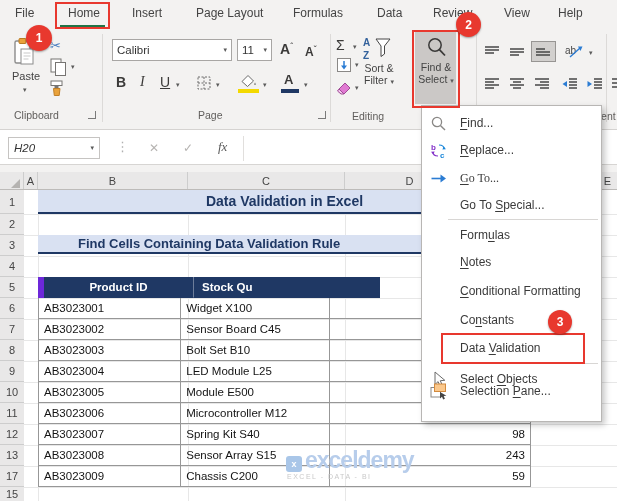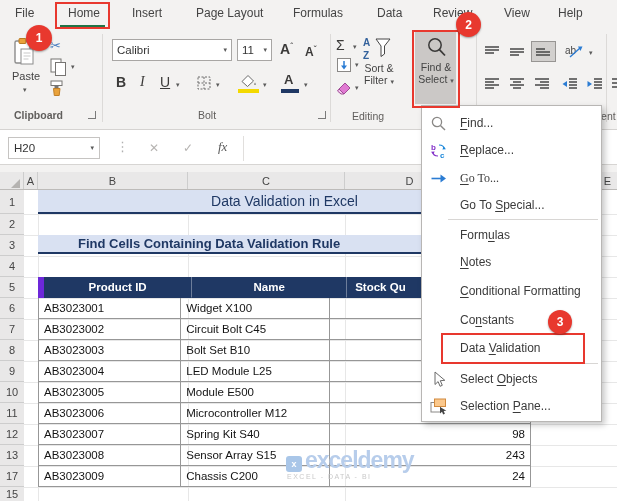--- a/index.html
+++ b/index.html
@@ -91,21 +91,21 @@
       </svg>
   </span>
   <span class="chev" style="left:71px;top:63px;">▾</span>
   <span class="abs" style="left:49px;top:80px;">
     <svg width="16" height="17" viewBox="0 0 16 17">
         <rect x="2" y="1" width="11" height="4.5" fill="#fff" stroke="#767472"></rect>
         <rect x="5.5" y="5.5" width="4" height="2.5" fill="#767472"></rect>
         <path d="M4.5 8.5h6.5l-.8 7h-4.9z" fill="#e9a23b" stroke="#c07f28"></path>
       </svg>
   </span>
-  <div class="glabel" style="left:14px;top:109px;font-weight:bold;">Clipboard</div>
+  <div class="glabel" style="left:14px;top:109px;">Clipboard</div>
   <div class="launcher" style="left:88px;top:111px;"></div>
 
   <div class="combo" style="left:112px;top:39px;width:120px;height:22px;">
     <span>Calibri</span>
     <span style="font-size:7px;color:#5a5a5a;">▾</span>
   </div>
   <div class="combo" style="left:237px;top:39px;width:35px;height:22px;">
     <span>11</span>
     <span style="font-size:7px;color:#5a5a5a;">▾</span>
   </div>
@@ -126,21 +126,21 @@
     <svg width="20" height="15" viewBox="0 0 20 15">
         <path d="M4 8.5 L10 2.5 L15.5 8 L9.5 13.5 Z" fill="#fff" stroke="#6b6b6b"></path>
         <path d="M17 9.5c.9 1.4.9 2.6 0 2.6s-.9-1.2 0-2.6" fill="#6b6b6b"></path>
       </svg>
   </span>
   <div class="abs" style="left:238px;top:89px;width:21px;height:4px;background:#f3d900;"></div>
   <span class="chev" style="left:263px;top:81px;">▾</span>
   <span class="abs" style="left:284px;top:72px;font-size:13px;font-weight:bold;color:#3b3a39;">A</span>
   <div class="abs" style="left:281px;top:89px;width:18px;height:4px;background:#1f3864;"></div>
   <span class="chev" style="left:304px;top:81px;">▾</span>
-  <div class="glabel" style="left:198px;top:109px;">Bolt</div>
+  <div class="glabel" style="left:198px;top:109px;">Page</div>
   <div class="launcher" style="left:318px;top:111px;"></div>
 
   <span class="abs" style="left:336px;top:37px;font-size:14px;color:#3b3a39;">Σ</span>
   <span class="chev" style="left:353px;top:43px;">▾</span>
   <span class="abs" style="left:336px;top:57px;">
     <svg width="16" height="16" viewBox="0 0 16 16">
         <rect x="1.5" y="1.5" width="13" height="13" fill="#fff" stroke="#8a8886"></rect>
         <path d="M8 4v5" stroke="#2b7cd3" stroke-width="1.5"></path>
         <polygon points="5,8.5 11,8.5 8,12.5" fill="#2b7cd3"></polygon>
       </svg>
@@ -226,21 +226,21 @@
     <svg width="10" height="14" viewBox="0 0 10 14">
         <path d="M1 2h9M1 6h9M1 10h6" stroke="#474747" stroke-width="1.3" fill="none"></path>
       </svg></span>
   <div class="glabel" style="left:569px;top:110px;">Alignment</div>
 
   <div class="circ" style="left:26px;top:25px;width:26px;height:26px;">1</div>
   <div class="circ" style="left:456px;top:12px;width:25px;height:25px;">2</div>
 
   <div class="abs" style="left:0;top:130px;width:617px;height:34px;background:#fff;border-bottom:1px solid #d7d5d3;"></div>
   <div class="abs" style="left:8px;top:137px;width:92px;height:22px;border:1px solid #c6c4c2;box-sizing:border-box;background:#fff;display:flex;align-items:center;justify-content:space-between;padding:0 5px;">
-    <span style="font-size:11.5px;color:#333;">H20</span>
+    <span style="font-size:11.5px;color:#333;font-style:italic;">H20</span>
     <span style="font-size:7px;color:#5a5a5a;">▾</span>
   </div>
   <span class="abs" style="left:116px;top:139px;font-size:13px;color:#b0b0b0;">⋮</span>
   <span class="fbtn" style="left:149px;top:141px;">✕</span>
   <span class="fbtn" style="left:183px;top:141px;">✓</span>
   <span class="abs" style="left:218px;top:139px;font-size:13px;color:#5a5a5a;font-style:italic;font-family:'Liberation Serif',serif;">fx</span>
   <div class="vsep" style="left:243px;top:136px;height:25px;background:#e1dfdd;"></div>
   <div class="abs" style="left:248px;top:137px;width:369px;height:22px;background:#fff;font-size:11.5px;color:#333;"></div>
   <div class="abs" style="left:0;top:165px;width:617px;height:7px;background:#f3f2f1;"></div>
 
@@ -270,37 +270,36 @@
   <div class="rhcell" style="top:424px;height:21px;">12</div>
   <div class="rhcell" style="top:445px;height:21px;">13</div>
   <div class="rhcell" style="top:466px;height:21px;">17</div>
   <div class="rhcell" style="top:487px;height:14px;border-bottom:none;">15</div>
 
   <div class="gridline-v" style="left:38px;top:190px;height:311px;"></div>
   <div class="gridline-v" style="left:188px;top:190px;height:311px;"></div>
   <div class="gridline-v" style="left:345px;top:190px;height:311px;"></div>
   <div class="abs" style="left:24px;top:214px;width:593px;height:287px;border-top:1px solid #e7e7e7;background:repeating-linear-gradient(180deg,transparent 0,transparent 20px,#e7e7e7 20px,#e7e7e7 21px);"></div>
 
-  <div class="abs" style="left:38px;top:190px;width:493px;height:22px;background:#d9e1f2;border-bottom:2px solid #1f3864;z-index:2;display:flex;align-items:center;justify-content:center;font-size:14px;font-weight:normal;color:#1f3864;">Data Validation in Excel</div>
+  <div class="abs" style="left:38px;top:190px;width:493px;height:22px;background:#d9e1f2;border-bottom:2px solid #1f3864;z-index:2;display:flex;align-items:center;justify-content:center;font-size:14px;font-weight:bold;color:#1f3864;">Data Validation in Excel</div>
   <div class="abs" style="left:38px;top:235px;width:493px;height:19px;background:#d9e1f2;border-bottom:2px solid #1f3864;z-index:2;display:flex;align-items:center;padding-left:40px;box-sizing:border-box;font-size:13px;font-weight:bold;color:#1f3864;white-space:nowrap;">Find Cells Containing Data Validation Rule</div>
 
   <div class="trow" style="top:277px;border-left:6px solid #6d28d9;">
     <div class="tc th c1h">Product ID</div>
-    <div class="tc th c2h">Name</div>
     <div class="tc th c3h" style="border-right:1px solid #1f3864;">Stock Qu</div>
   </div>
 
   <div class="trow" style="top:298px;">
     <div class="tc c1">AB3023001</div>
     <div class="tc c2">Widget X100</div>
     <div class="tc c3 qty"></div>
   </div>
   <div class="trow" style="top:319px;">
     <div class="tc c1">AB3023002</div>
-    <div class="tc c2">Circuit Bolt C45</div>
+    <div class="tc c2">Sensor Board C45</div>
     <div class="tc c3 qty"></div>
   </div>
   <div class="trow" style="top:340px;">
     <div class="tc c1">AB3023003</div>
     <div class="tc c2">Bolt Set B10</div>
     <div class="tc c3 qty"></div>
   </div>
   <div class="trow" style="top:361px;">
     <div class="tc c1">AB3023004</div>
     <div class="tc c2">LED Module L25</div>
@@ -322,21 +321,21 @@
     <div class="tc c3 qty">98</div>
   </div>
   <div class="trow" style="top:445px;">
     <div class="tc c1">AB3023008</div>
     <div class="tc c2">Sensor Array S15</div>
     <div class="tc c3 qty">243</div>
   </div>
   <div class="trow" style="top:466px;">
     <div class="tc c1">AB3023009</div>
     <div class="tc c2">Chassis C200</div>
-    <div class="tc c3 qty">24</div>
+    <div class="tc c3 qty">59</div>
   </div>
 
   <div class="abs" style="left:286px;top:456px;width:16px;height:16px;background:#a9c6e8;border-radius:3px;z-index:4;display:flex;align-items:center;justify-content:center;color:#fff;font-size:9px;font-weight:bold;">x</div>
   <div class="abs" style="left:305px;top:447px;font-size:23px;font-weight:bold;color:#b7cdeb;letter-spacing:-1px;z-index:4;">exceldemy</div>
   <div class="abs" style="left:287px;top:473px;font-size:7px;color:#c9c9c9;letter-spacing:1.5px;z-index:4;">EXCEL - DATA - BI</div>
 
   <div class="menu">
     <div class="mi" style="top:4px;">
       <span class="ico">
         <svg width="17" height="17" viewBox="0 0 17 17">
@@ -389,21 +388,21 @@
     </div>
     <div class="msep" style="top:257px;"></div>
     <div class="mi" style="top:260px;">
       <span class="ico">
         <svg width="17" height="17" viewBox="0 0 17 17">
             <path d="M5 1 L5 13.5 L8.1 10.6 L10.1 15.3 L12.3 14.3 L10.3 9.7 L14.8 9.3 Z" fill="#fdfdfd" stroke="#6b6b6b" stroke-width="1"></path>
           </svg>
       </span>
       <span class="lbl">Select <u>O</u>bjects</span>
     </div>
-    <div class="mi" style="top:287px;text-align:center;">
+    <div class="mi" style="top:272px;text-align:center;">
       <span class="ico">
         <svg width="17" height="17" viewBox="0 0 17 17">
             <rect x="1" y="4.5" width="9.5" height="9.5" fill="#fff" stroke="#8a8886"></rect>
             <rect x="4.5" y="1" width="11" height="7.5" fill="#fbc88c" stroke="#d28a3e"></rect>
             <path d="M10 9l0 6.5 2-1.7 1.2 2.8 1.7-.8-1.2-2.8 2.7-.3z" fill="#444"></path>
           </svg>
       </span>
       <span class="lbl">Selection <u>P</u>ane...</span>
     </div>
   </div>

